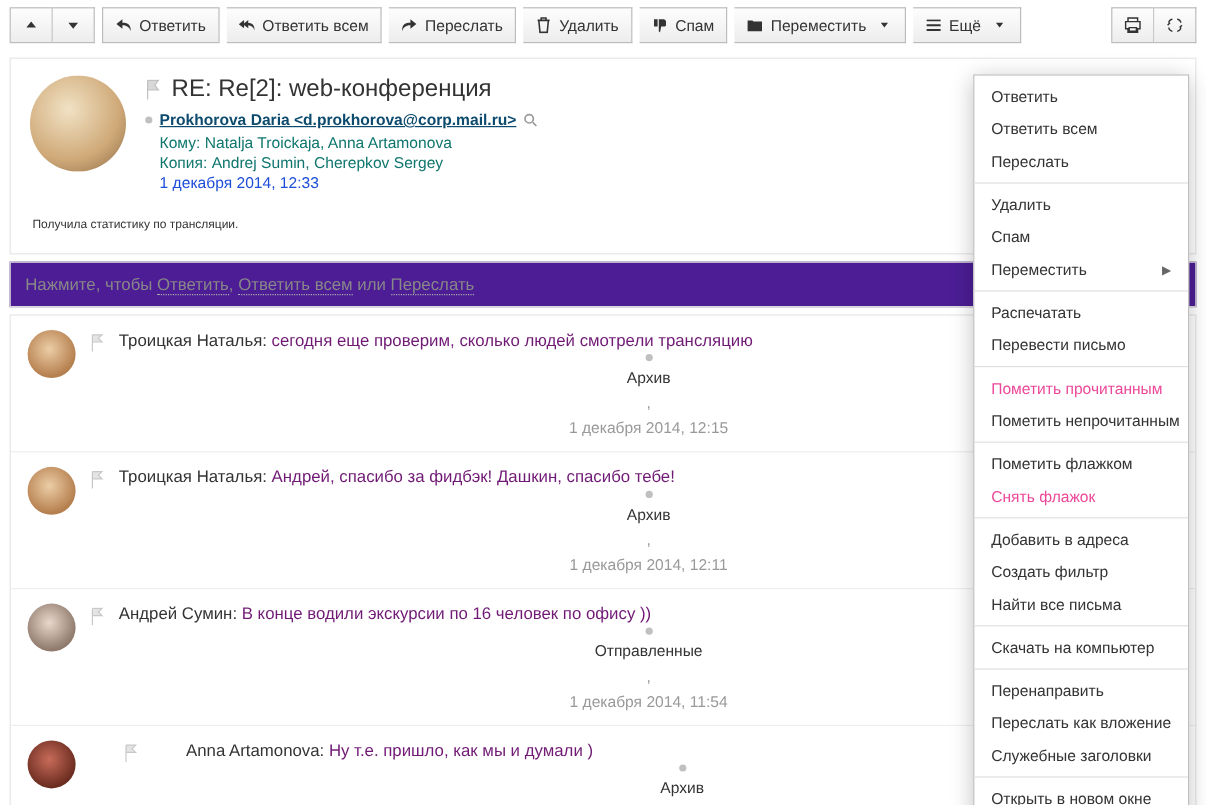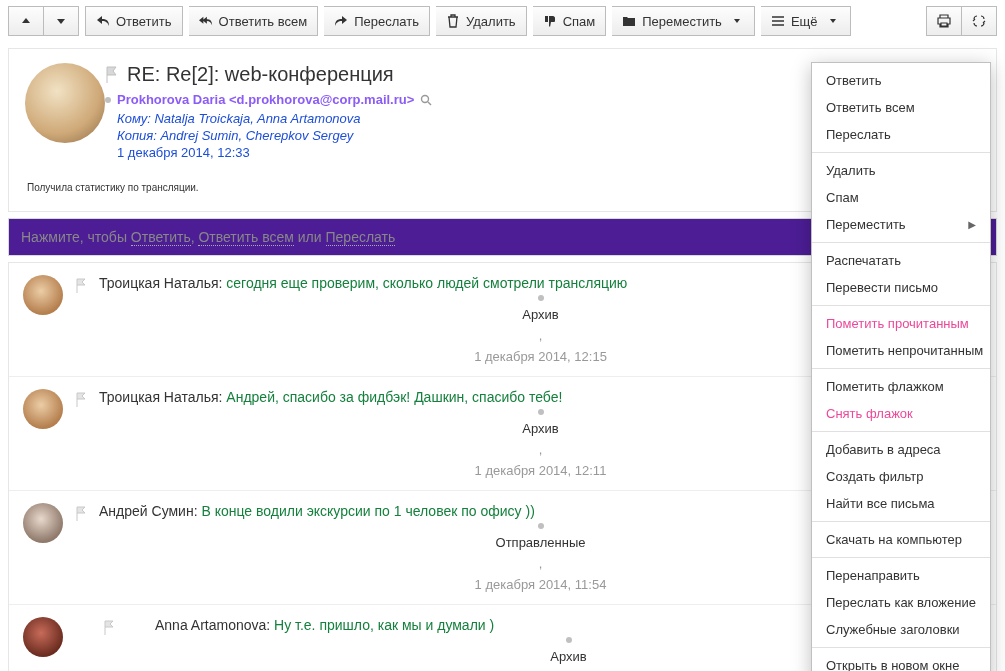--- a/index.html
+++ b/index.html
@@ -7,29 +7,29 @@
 
   .toolbar { display: flex; align-items: center; gap: 6px; padding: 6px 8px; background: #fff; }
   .tb-group { display: flex; }
   .tb-btn { background: linear-gradient(#fdfdfd,#ededed); border: 1px solid #bcbcbc; padding: 6px 10px; font-size: 13px; color: #333; display: flex; align-items: center; gap: 6px; cursor: pointer; height: 30px; }
   .tb-btn + .tb-btn { border-left: none; }
   .tb-btn .ic { width: 14px; height: 14px; display: inline-flex; align-items: center; justify-content: center; }
   .tb-btn .caret { margin-left: 2px; }
   .spacer { flex: 1; }
 
   .message-card { border: 1px solid #e6e6e6; margin: 6px 8px 0 8px; background: #fff; position: relative; }
-  .msg-head { display: flex; padding: 14px 16px 10px 16px; gap: 0; position: relative; }
+  .msg-head { display: flex; padding: 14px 16px 10px 16px; gap: 16px; position: relative; }
   .avatar-big { width: 80px; height: 80px; border-radius: 50%; background: #d8c7a0; flex-shrink: 0; background-image: radial-gradient(circle at 40% 35%, #f1e2c4 0%, #cfa978 60%, #886642 100%); }
   .head-lines { flex: 1; }
   .subject-line { display: flex; align-items: center; gap: 8px; margin-bottom: 6px; }
   .subject { font-size: 20px; font-weight: 400; color: #333; }
   .from-line { display: flex; align-items: center; gap: 6px; margin-bottom: 4px; }
   .dot { width: 6px; height: 6px; border-radius: 50%; background: #c0c0c0; display: inline-block; }
-  .from { font-weight: bold; color: #8b5cf6; }
-  .meta-line { color: #1d4ed8; margin: 2px 0 2px 12px; font-style: italic; }
+  .from { font-weight: bold; color: #0c4a6e; text-decoration: underline; }
+  .meta-line { color: #0f766e; margin: 2px 0 2px 12px; }
   .date-line { color: #1d4ed8; margin-top: 0; margin-left: 12px; }
   .head-actions { position: absolute; right: 12px; top: 12px; display: flex; gap: 8px; align-items: center; }
   .head-ic { width: 18px; height: 18px; color: #b8b8b8; cursor: pointer; display: flex; align-items: center; justify-content: center; }
   .head-ic.active { color: #168de2; }
 
   .msg-body { padding: 12px 18px 18px 18px; color: #333; font-size: 10px; }
 
   .reply-box { margin: 6px 8px 0 8px; border: 1px solid #d9d9d9; background: #4c1d95; padding: 10px 12px; color: #888; font-size: 14px; }
   .reply-box .lnk { color: #888; border-bottom: 1px dotted #aaa; cursor: pointer; }
 
@@ -37,21 +37,21 @@
   .thread-item { display: flex; gap: 12px; padding: 12px 14px; border-bottom: 1px solid #eee; }
   .thread-item:last-child { border-bottom: none; gap: 40px; }
   .avatar-sm { width: 40px; height: 40px; border-radius: 50%; background: #d0c0a0; flex-shrink: 0; }
   .avatar-sm.a1 { background: radial-gradient(circle at 45% 40%, #eccda6 0%, #b57f4e 70%); }
   .avatar-sm.a3 { background: radial-gradient(circle at 45% 40%, #e8d8cc 0%, #8f7a6b 70%); }
   .avatar-sm.a4 { background: radial-gradient(circle at 45% 40%, #c86b5a 0%, #6b2d20 70%); }
   .thread-flag { width: 12px; padding-top: 3px; color: #c8c8c8; flex-shrink: 0; }
   .thread-text { flex: 1; }
   .thread-line1 { color: #333; font-size: 14px; }
   .thread-line1 .sender { font-weight: normal; color: #333; }
-  .thread-line1 .preview { color: #15803d; }
+  .thread-line1 .preview { color: #701a75; }
   .thread-line2 { margin-top: 4px; display: flex; align-items: center; gap: 6px; color: #999; font-size: 13px; flex-direction: column; }
   .thread-line2 .folder { color: #333; }
 
   .dropdown { position: absolute; right: 14px; top: 62px; width: 180px; background: #fff; border: 1px solid #c0c0c0; box-shadow: 0 4px 18px rgba(0,0,0,0.25); z-index: 100; padding: 4px 0; }
   .dd-item { padding: 6px 14px; font-size: 13px; color: #333; cursor: pointer; display: flex; align-items: center; justify-content: space-between; white-space: nowrap; }
   .dd-item.disabled { color: #ec4899; cursor: default; }
   .dd-sep { height: 1px; background: #e0e0e0; margin: 4px 0; }
   .dd-arrow { color: #666; font-size: 10px; }
 
   svg { display: block; }
@@ -249,21 +249,21 @@
       </div>
     </div>
     <div class="thread-item">
       <div class="avatar-sm a3"></div>
       <div class="thread-flag">
         <svg width="12" height="16" viewBox="0 0 12 16">
           <path d="M2 1 V15 M2 1 H10 L7 4 L10 7 H2" fill="#e4e4e4" stroke="#c8c8c8" stroke-width="1"></path>
         </svg>
       </div>
       <div class="thread-text">
-        <div class="thread-line1"><span class="sender">Андрей Сумин</span><span>: </span><span class="preview">В конце водили экскурсии по 1 человек по офису ))</span></div>
+        <div class="thread-line1"><span class="sender">Андрей Сумин</span><span>: </span><span class="preview">В конце водили экскурсии по 16 человек по офису ))</span></div>
         <div class="thread-line2">
           <span class="dot"></span>
           <span class="folder">Отправленные</span>
           <span>, </span>
           <span>1 декабря 2014, 11:54</span>
         </div>
       </div>
     </div>
     <div class="thread-item">
       <div class="avatar-sm a4"></div>

